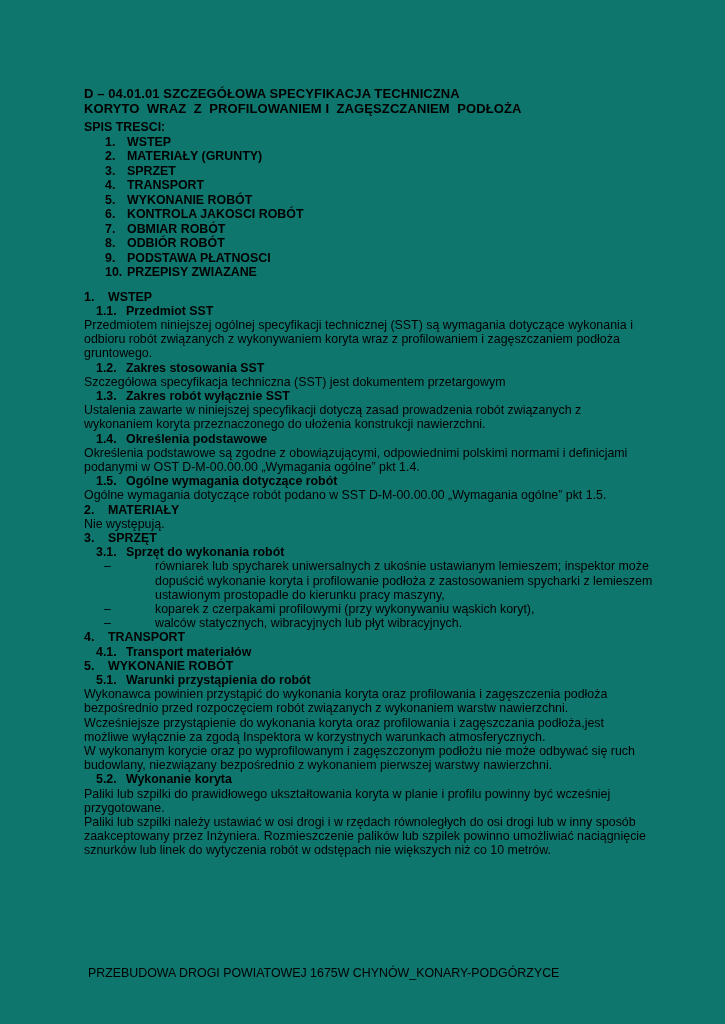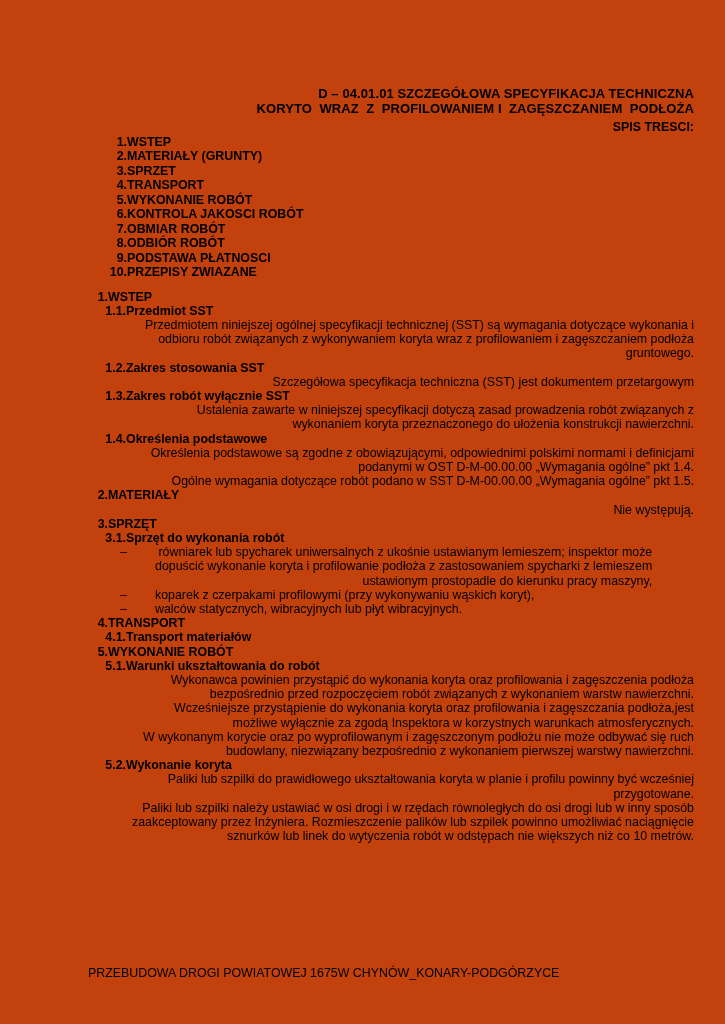--- a/index.html
+++ b/index.html
@@ -4,21 +4,21 @@
 <style>
   html, body { margin: 0; padding: 0; }
   body {
     width: 725px; height: 1024px;
     background: #ffffff;
     font-family: "Liberation Sans", sans-serif;
     color: #000000;
     position: relative;
     overflow: hidden;
   }
-  .page { position: absolute; inset: 0; background: #c2410c; text-align: right; }
+  .page { position: absolute; inset: 0; background: #0f766e; }
   .content { position: absolute; left: 84px; top: 86px; width: 610px; }
 
   .title-line {
     font-size: 13px; font-weight: bold; line-height: 15px;
     white-space: pre; letter-spacing: 0.1px;
   }
 
   .toc-head {
     font-size: 12.4px; font-weight: bold; line-height: 14.5px;
     margin-top: 4px;
@@ -127,20 +127,24 @@
       <div class="para">Ustalenia zawarte w niniejszej specyfikacji dotyczą zasad prowadzenia robót związanych z
 wykonaniem koryta przeznaczonego do ułożenia konstrukcji nawierzchni.</div>
 
       <div class="sec-h sub">
         <span class="num">1.4.</span>
         <span>Określenia podstawowe</span>
       </div>
       <div class="para">Określenia podstawowe są zgodne z obowiązującymi, odpowiednimi polskimi normami i definicjami
 podanymi w OST D-M-00.00.00 „Wymagania ogólne” pkt 1.4.</div>
 
+      <div class="sec-h sub">
+        <span class="num">1.5.</span>
+        <span>Ogólne wymagania dotyczące robót</span>
+      </div>
       <div class="para">Ogólne wymagania dotyczące robót podano w SST D-M-00.00.00 „Wymagania ogólne” pkt 1.5.</div>
 
       <div class="sec-h">
         <span class="num">2.</span>
         <span>MATERIAŁY</span>
       </div>
       <div class="para">Nie występują.</div>
 
       <div class="sec-h">
         <span class="num">3.</span>
@@ -178,21 +182,21 @@
         <span>Transport materiałów</span>
       </div>
 
       <div class="sec-h">
         <span class="num">5.</span>
         <span>WYKONANIE ROBÓT</span>
       </div>
 
       <div class="sec-h sub">
         <span class="num">5.1.</span>
-        <span>Warunki ukształtowania do robót</span>
+        <span>Warunki przystąpienia do robót</span>
       </div>
       <div class="para">Wykonawca powinien przystąpić do wykonania koryta oraz profilowania i zagęszczenia podłoża
 bezpośrednio przed rozpoczęciem robót związanych z wykonaniem warstw nawierzchni.
 Wcześniejsze przystąpienie do wykonania koryta oraz profilowania i zagęszczania podłoża,jest
 możliwe wyłącznie za zgodą Inspektora w korzystnych warunkach atmosferycznych.
 W wykonanym korycie oraz po wyprofilowanym i zagęszczonym podłożu nie może odbywać się ruch
 budowlany, niezwiązany bezpośrednio z wykonaniem pierwszej warstwy nawierzchni.</div>
 
       <div class="sec-h sub">
         <span class="num">5.2.</span>

